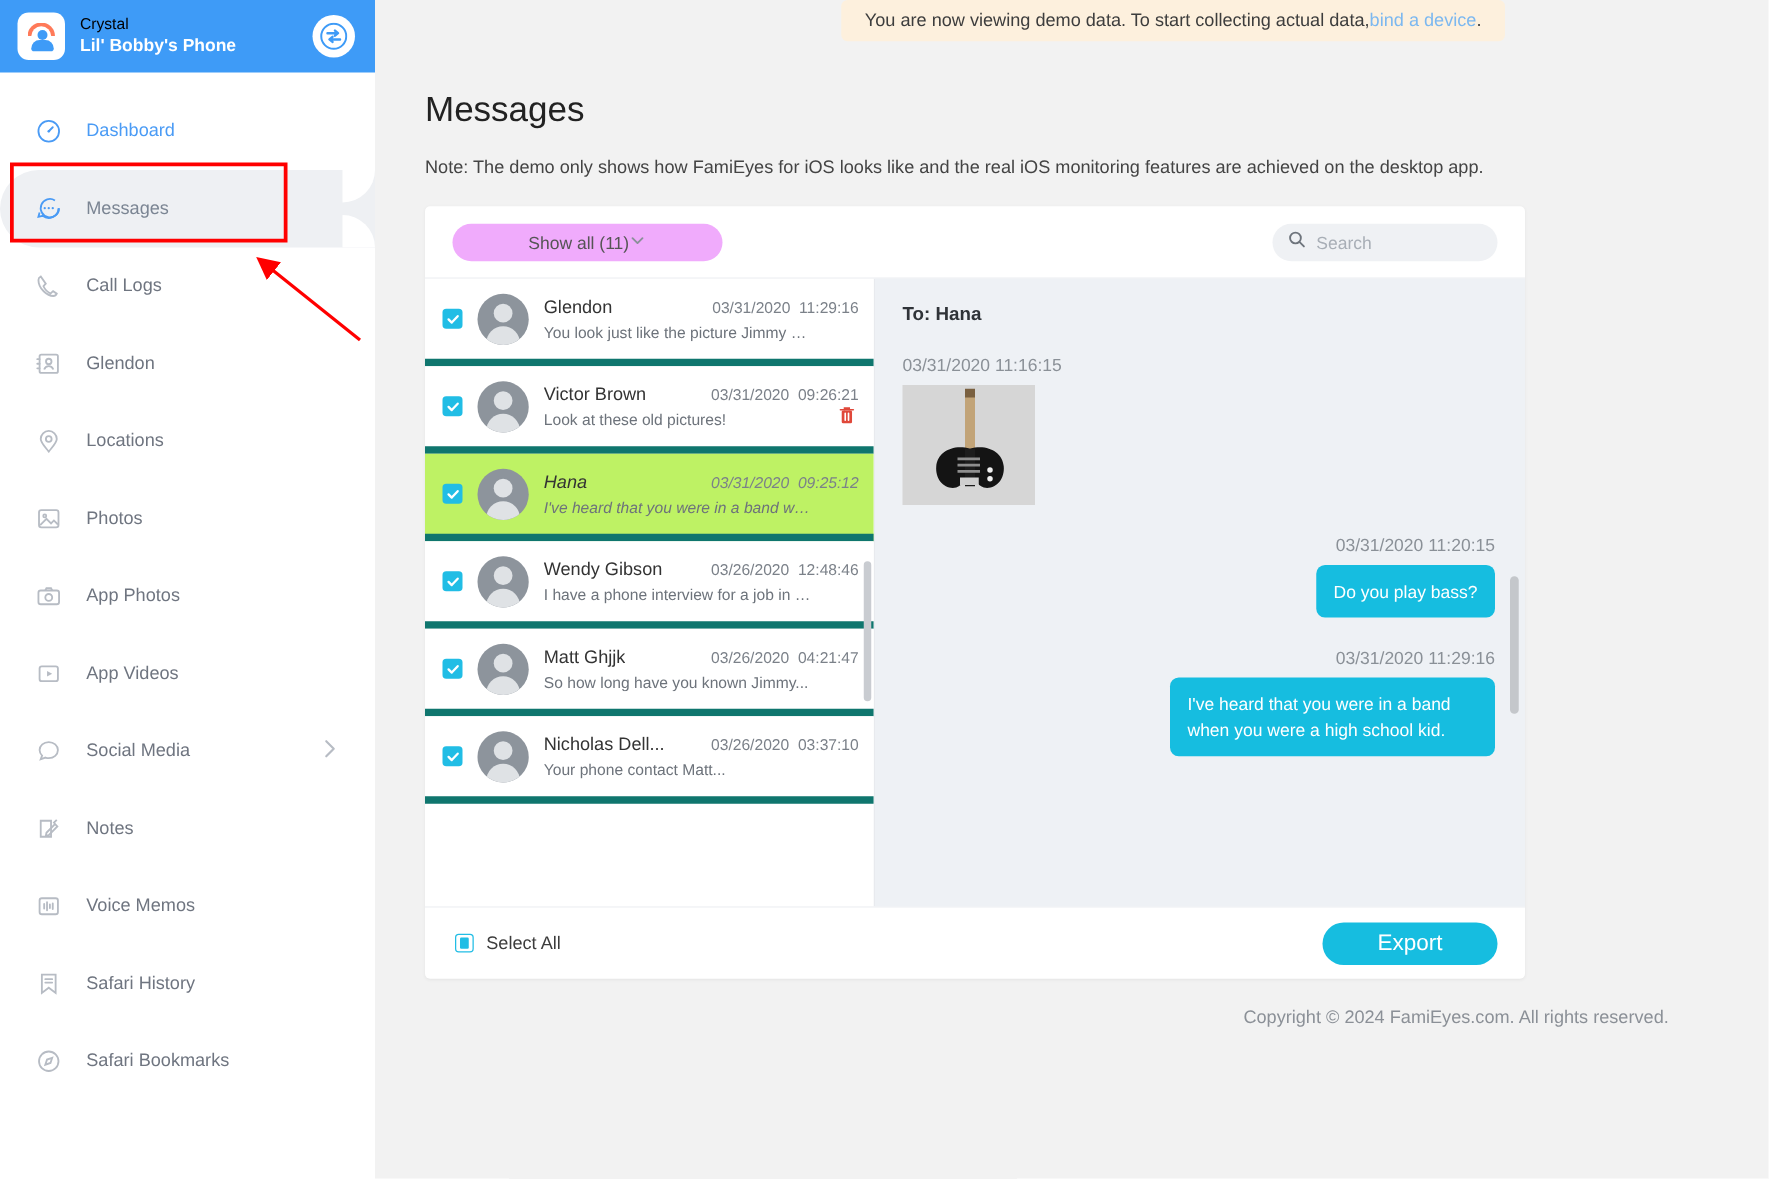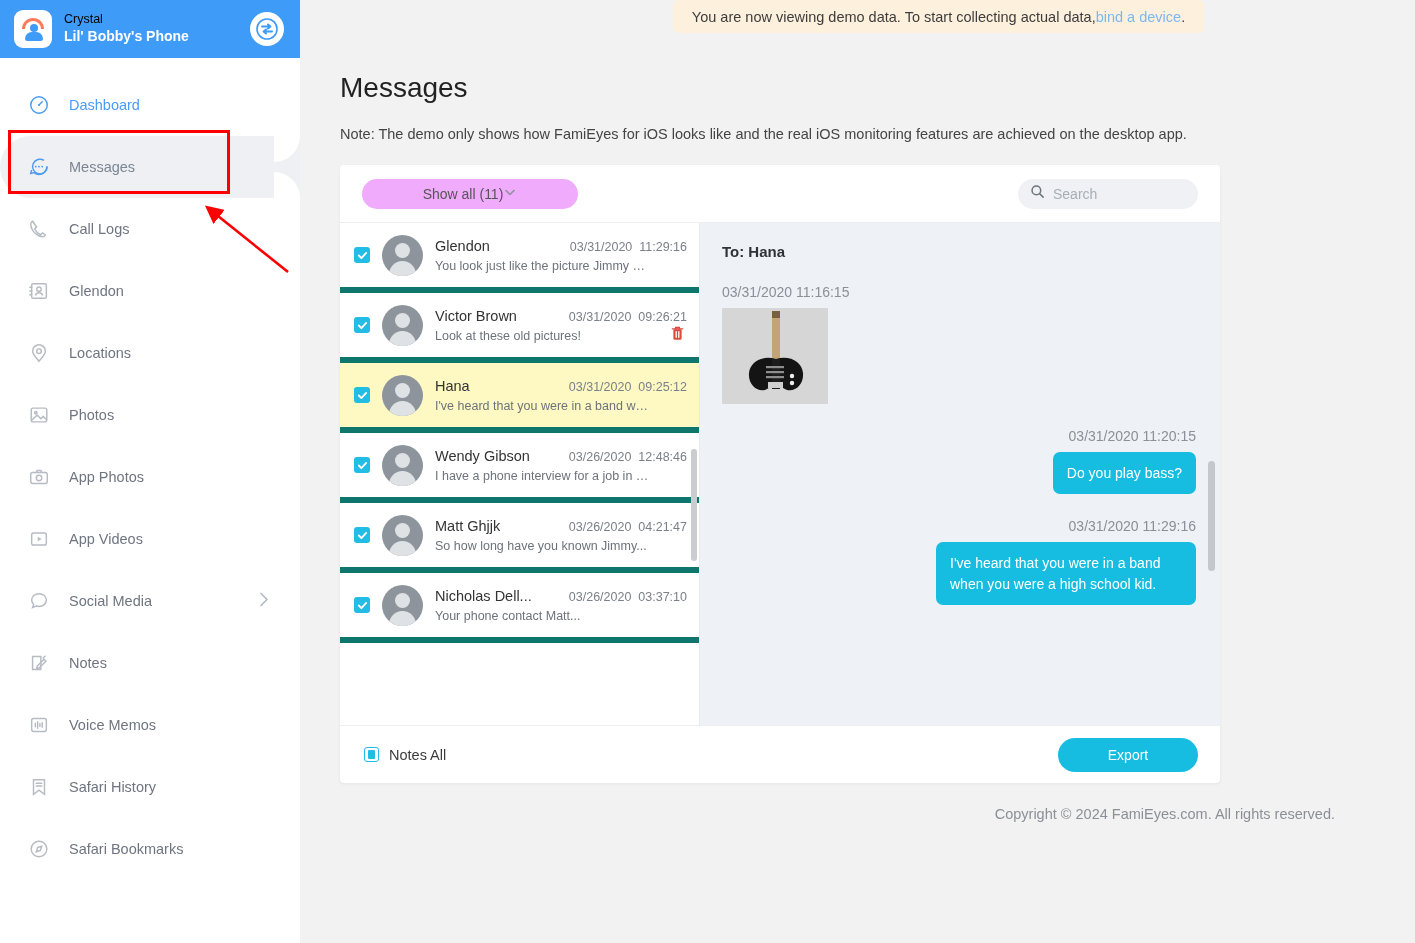--- a/index.html
+++ b/index.html
@@ -148,21 +148,21 @@
   .thread-list {
     width: 360px; flex: 0 0 360px; overflow: hidden;
     position: relative; background: #fff;
     border-right: 1px solid #e8eaee;
   }
   .thread {
     height: 70px; display: flex; align-items: center;
     padding: 0 12px 0 14px; border-bottom: 6px solid #0f766e;
     position: relative; cursor: pointer; background: #fff;
   }
-  .thread.selected { background: #fef9c3; }
+  .thread.selected { background: #bef264; font-style: italic; }
   .chk {
     width: 16px; height: 16px; flex: 0 0 16px; border-radius: 3px;
     background: #21bde5; margin-right: 12px;
     display: flex; align-items: center; justify-content: center;
     cursor: pointer;
   }
   .chk svg { display:block; }
   .avatar {
     width: 41px; height: 41px; flex: 0 0 41px; border-radius: 50%;
     background: #8d949c; margin-right: 12px;
@@ -229,21 +229,21 @@
   .select-all { display: flex; align-items: center; gap: 10px; cursor: pointer; }
   .sa-box {
     width: 15px; height: 15px; border-radius: 3px;
     border: 1.5px solid #21bde5; display: flex;
     align-items: center; justify-content: center;
   }
   .sa-inner { width: 7px; height: 9px; background: #21bde5; border-radius: 1px; }
   .select-all span { font-size: 14.5px; color: #3c3c3c; }
   .export-btn {
     width: 140px; height: 34px; border-radius: 18px; background: #16bde0;
-    color: #fff; font-size: 14px; border: none; cursor: pointer;
+    color: #fff; font-size: 18px; border: none; cursor: pointer;
     font-family: "Liberation Sans", sans-serif;
   }
   .copyright {
     position: absolute; right: 80px; top: 806px;
     font-size: 14.5px; color: #8b9097;
   }
 </style>
 </head>
 <body>
 
@@ -634,21 +634,21 @@
           <div class="convo-scroll"></div>
         </div>
 
       </div>
 
       <div class="panel-footer">
         <div class="select-all">
           <span class="sa-box">
               <span class="sa-inner"></span>
             </span>
-          <span>Notes All</span>
+          <span>Select All</span>
         </div>
         <button class="export-btn">Export</button>
       </div>
     </section>
 
     <div class="copyright">Copyright © 2024 FamiEyes.com. All rights reserved.</div>
   </main>
 </div>
 
 </body></html>

